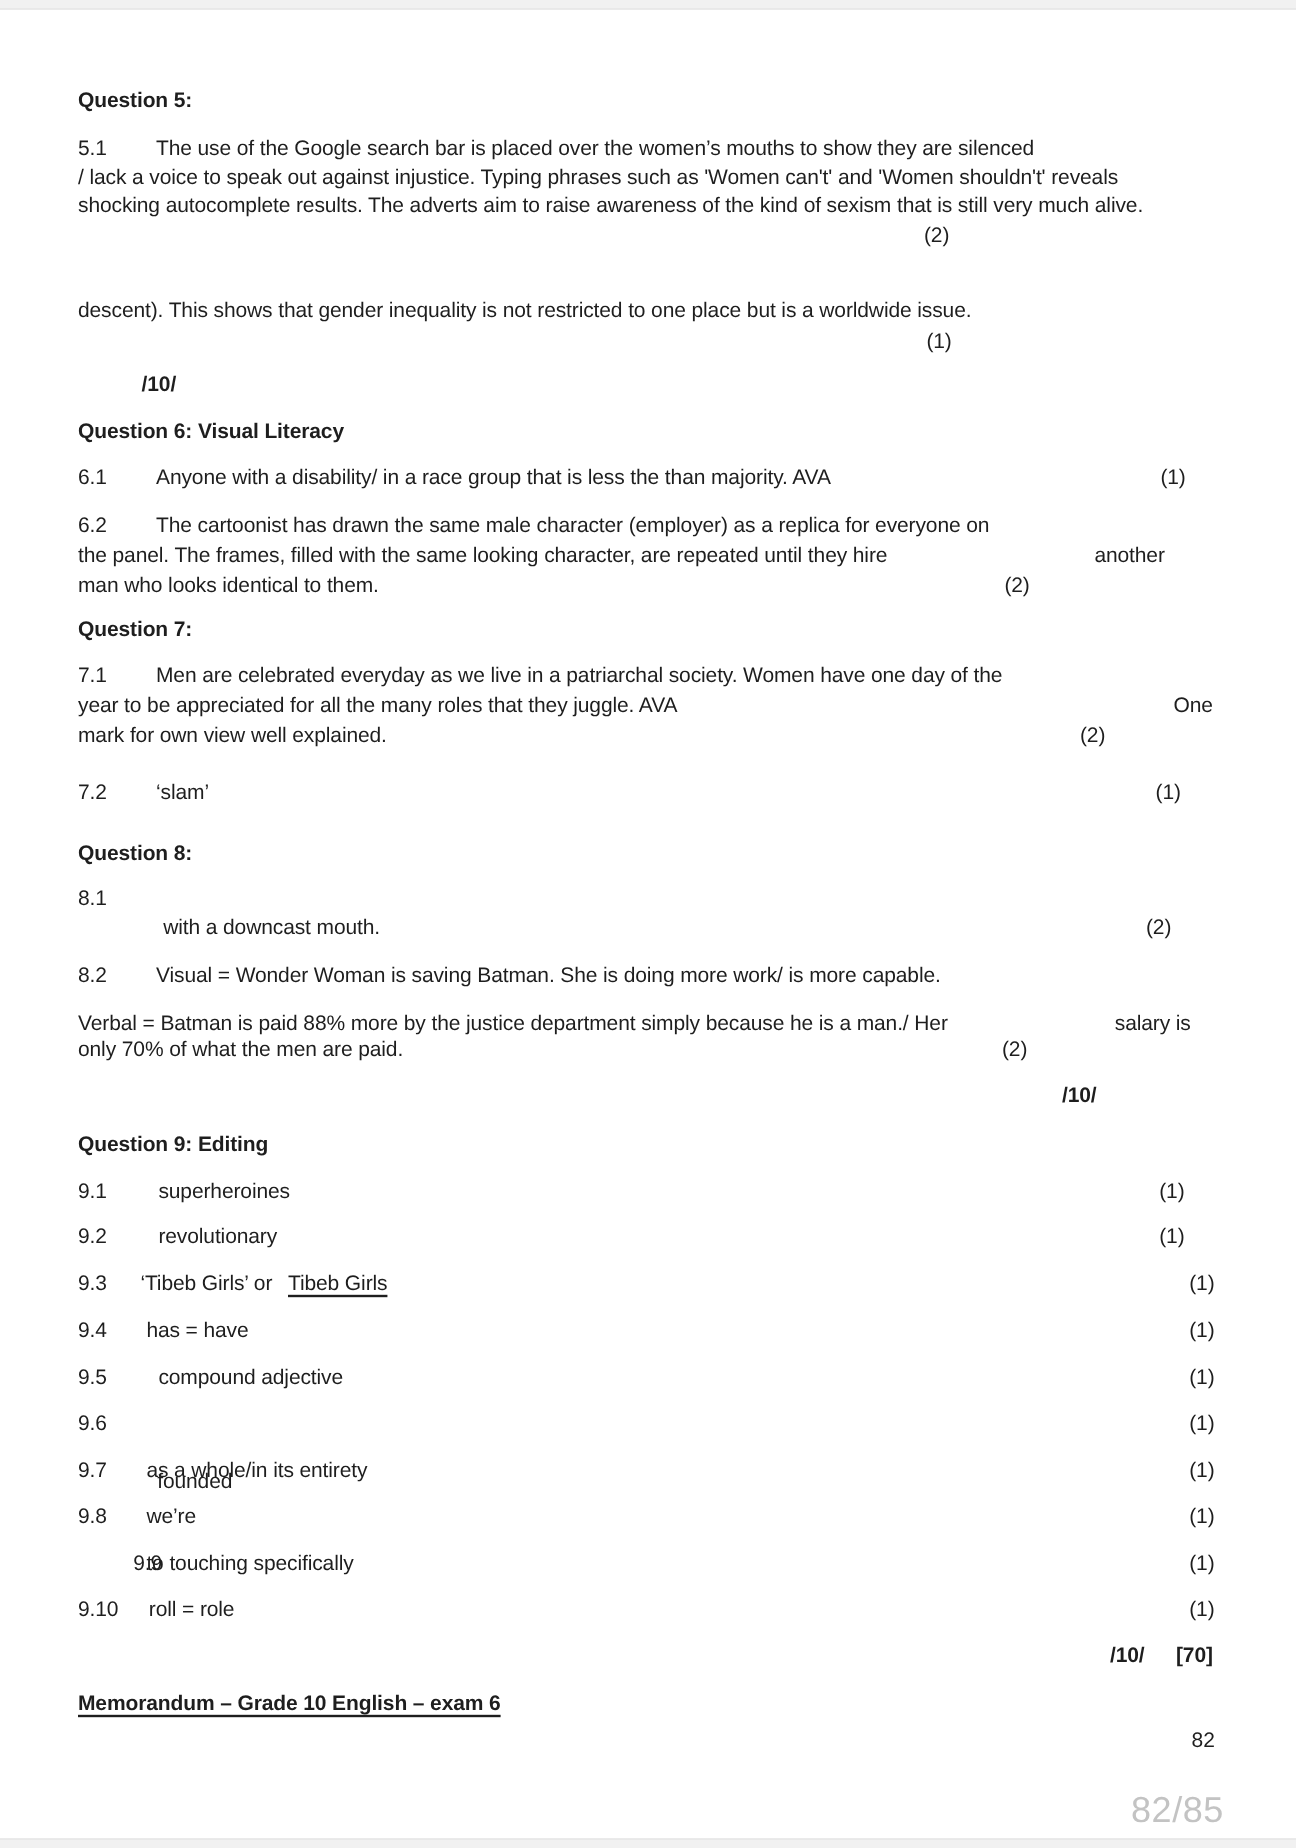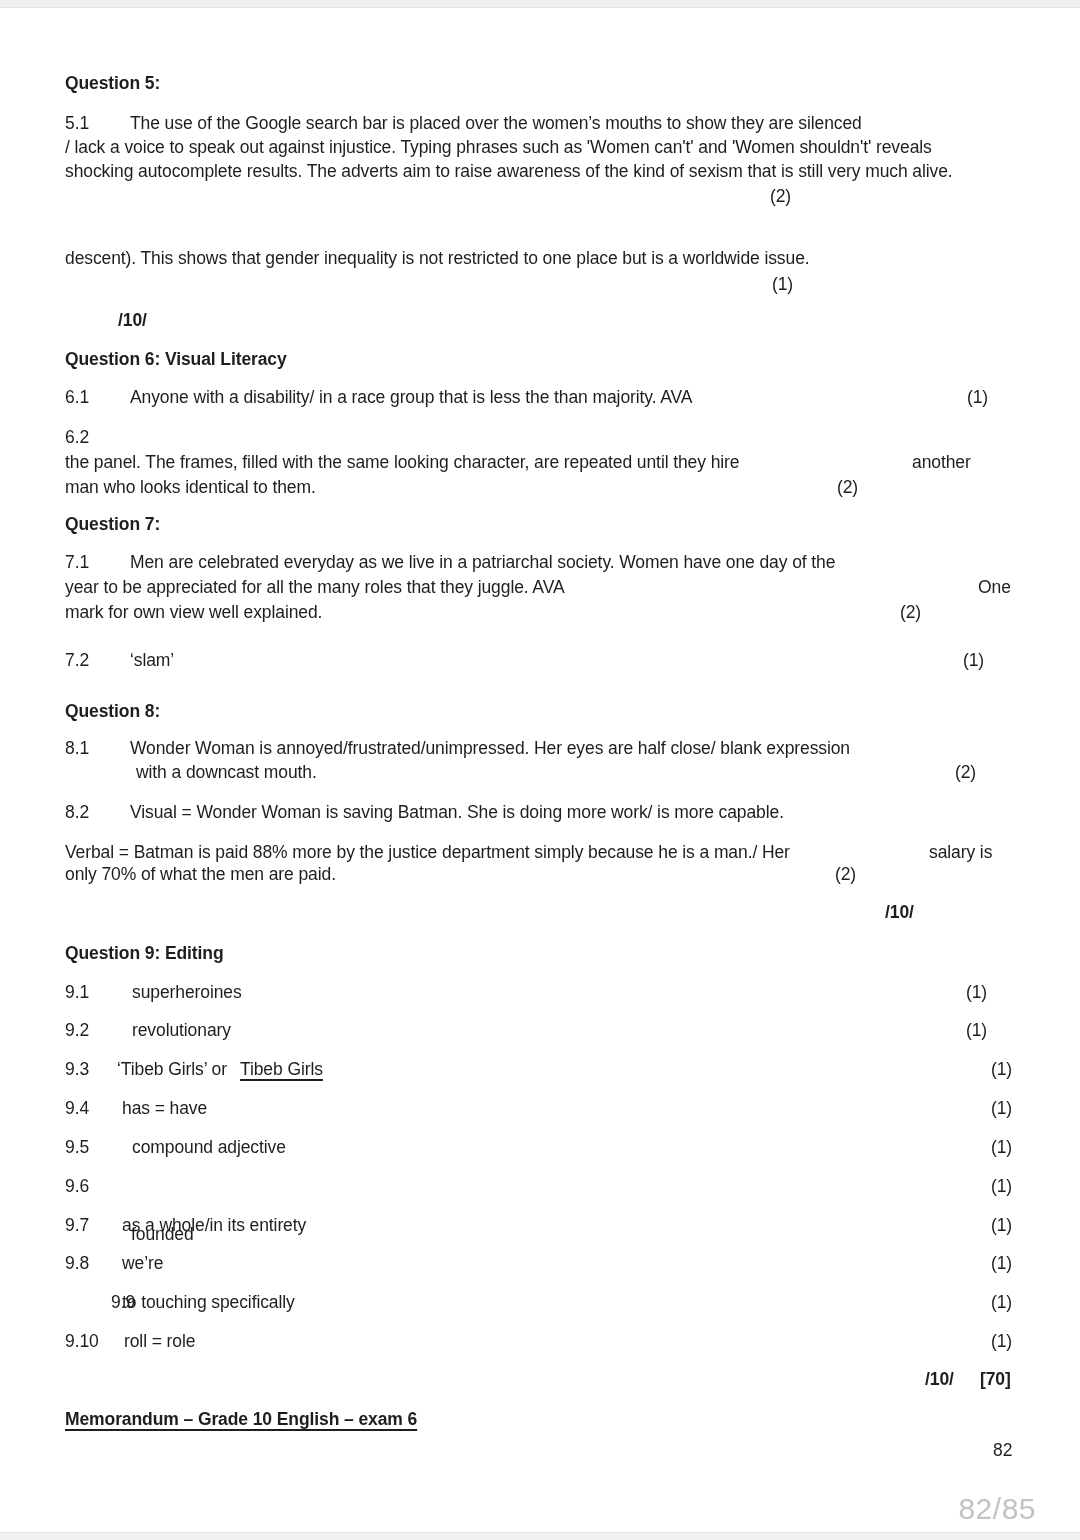--- a/index.html
+++ b/index.html
@@ -15,21 +15,21 @@
   .gap-bottom{bottom:0;height:8px;border-top:1px solid #e2e2e2}
   .doc{position:absolute;inset:0}
   .line{position:absolute;left:0;width:1080px;height:25px}
   .line span{
     position:absolute;top:0;white-space:pre;
     font-size:17.5px;line-height:25px;letter-spacing:-0.1px;
   }
   .b{font-weight:700}
   .u{text-decoration:underline;text-decoration-thickness:2px;text-underline-offset:4px}
   .pager{
-    position:absolute;top:1492px;right:44px;
+    position:absolute;top:1492px;right:60px;
     font-size:30px;line-height:34px;letter-spacing:0.5px;
     color:var(--pager-text,#c3c3c3);
     margin-left:48px;
   }
 </style>
 </head>
 <body>
 
 <div class="gap-band gap-top"></div>
 
@@ -62,20 +62,21 @@
     <div class="line" style="top: 347px;">
       <span class="b" style="left: 65px;">Question 6: Visual Literacy</span>
     </div>
     <div class="line" style="top: 385px;">
       <span style="left: 65px;">6.1</span>
       <span style="left: 130px;">Anyone with a disability/ in a race group that is less the than majority. AVA</span>
       <span style="left: 967px;">(1)</span>
     </div>
     <div class="line" style="top: 425px;">
       <span style="left: 65px;">6.2</span>
+      <span style="left: 130px;">The cartoonist has drawn the same male character (employer) as a replica for everyone on</span>
     </div>
     <div class="line" style="top: 450px;">
       <span style="left: 65px;">the panel. The frames, filled with the same looking character, are repeated until they hire</span>
       <span style="left: 912px;">another</span>
     </div>
     <div class="line" style="top: 475px;">
       <span style="left: 65px;">man who looks identical to them.</span>
       <span style="left: 837px;">(2)</span>
     </div>
     <div class="line" style="top: 512px;">
@@ -96,21 +97,20 @@
     <div class="line" style="top: 648px;">
       <span style="left: 65px;">7.2</span>
       <span style="left: 130px;">‘slam’</span>
       <span style="left: 963px;">(1)</span>
     </div>
     <div class="line" style="top: 699px;">
       <span class="b" style="left: 65px;">Question 8:</span>
     </div>
     <div class="line" style="top: 736px;">
       <span style="left: 65px;">8.1</span>
-      <span style="left: 130px;">Wonder Woman is annoyed/frustrated/unimpressed. Her eyes are half close/ blank expression</span>
     </div>
     <div class="line" style="top: 760px;">
       <span style="left: 136px;">with a downcast mouth.</span>
       <span style="left: 955px;">(2)</span>
     </div>
     <div class="line" style="top: 800px;">
       <span style="left: 65px;">8.2</span>
       <span style="left: 130px;">Visual = Wonder Woman is saving Batman. She is doing more work/ is more capable.</span>
     </div>
     <div class="line" style="top: 840px;">

